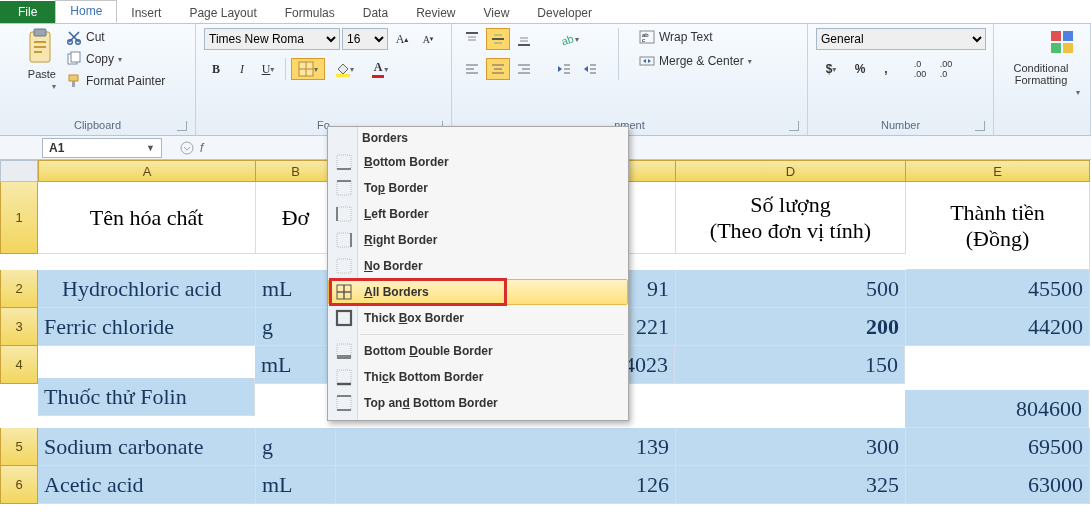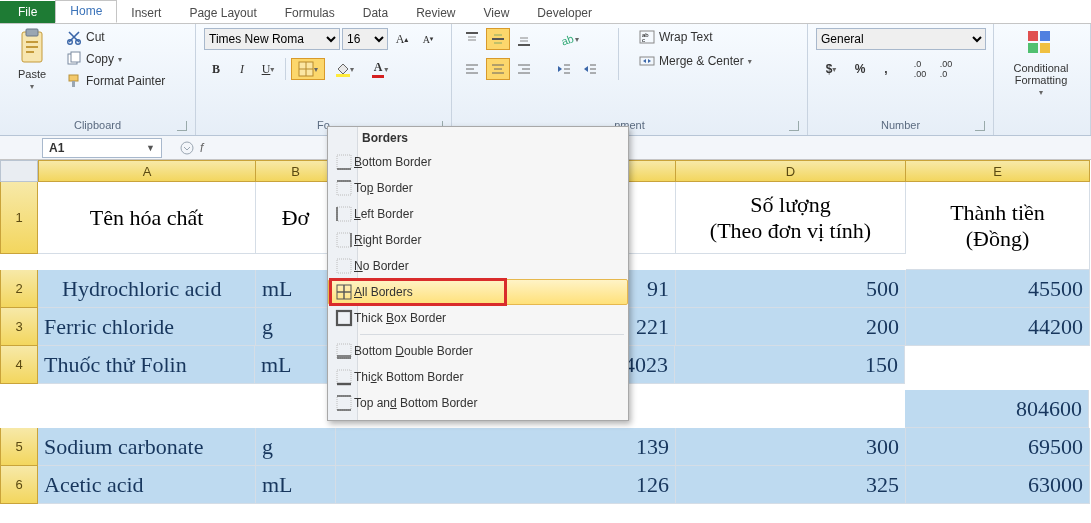--- a/index.html
+++ b/index.html
@@ -8,21 +8,21 @@
   .tabs { display:flex; align-items:flex-end; height:24px; background:#fff; border-bottom:1px solid #c5c5c5; }
   .tab { padding:4px 14px 3px; color:#4b4b4b; cursor:pointer; }
   .tab.file { background:#1e7b34; color:#fff; padding:4px 18px; }
   .tab.active { background:#fff; border:1px solid #c5c5c5; border-bottom:1px solid #fff; padding:3px 14px 4px; color:#3b73b9; }
   
   .ribbon { display:flex; height:112px; background:linear-gradient(#f7fbff,#e6eef7); border-bottom:1px solid #b7c5d6; }
   .group { border-right:1px solid #c8d3e0; padding:4px 8px 2px; display:flex; flex-direction:column; justify-content:space-between; }
   .group-body { display:flex; gap:6px; align-items:flex-start; }
   .group-label { text-align:center; font-size:11px; color:#5b6b80; padding-bottom:2px; position:relative;}
   .group-label .launcher{ position:absolute; right:0; bottom:2px; width:10px;height:10px;border:1px solid #9aa;border-left:none;border-top:none;}
-  .bigbtn { display:flex; flex-direction:column; align-items:center; width:48px; gap:2px; cursor:pointer;}
+  .bigbtn { display:flex; flex-direction:column; align-items:flex-end; width:48px; gap:2px; cursor:pointer;}
   .bigbtn .lbl { font-size:11px; text-align:center; line-height:1.1;}
   .col { display:flex; flex-direction:column; gap:4px; }
   .smallbtn{ display:flex; align-items:center; gap:4px; padding:1px 4px; cursor:pointer; font-size:12px;}
   .dd-arrow{ font-size:8px; color:#666;}
   .iconbox{display:inline-flex;align-items:center;justify-content:center;}
   select.fontbox{ height:22px; border:1px solid #a8b8cc; font-size:12px;}
   .btnrow{display:flex;gap:2px;}
   .ribbtn{width:24px;height:22px;border:1px solid transparent;display:inline-flex;align-items:center;justify-content:center;cursor:pointer;}
   .ribbtn.active{background:#fcd76c;border-color:#d89a2b;}
   
@@ -40,21 +40,21 @@
   .rows{display:flex;flex-direction:column;}
   .row{display:flex;}
   .rowhead{width:38px;background:linear-gradient(#f7e9a8,#f3d65e);border:1px solid #c9a33a;border-top:none;display:flex;align-items:center;justify-content:center;color:#5b4a12;font-size:13px;}
   .cell{border-right:1px solid #d5dde6;border-bottom:1px solid #d5dde6;background:#bedaf0;padding:2px 6px;font-family:"Times New Roman",serif;font-size:22px;color:#17365d;display:flex;align-items:center;overflow:hidden;white-space:nowrap;}
   .cell.header{background:#fff;color:#000;justify-content:center;text-align:center;line-height:1.15;}
   .cell.num{justify-content:flex-end;}
   
   .menu{position:absolute;left:327px;top:126px;width:302px;background:#f6f6f6;border:1px solid #a8a8a8;box-shadow:2px 3px 6px rgba(0,0,0,.3);padding-bottom:4px;z-index:50;}
   .menu .iconstrip{position:absolute;left:0;top:0;bottom:0;width:30px;background:#eef1f5;border-right:1px solid #d7dbe0;}
   .menu-title{font-weight:bold;padding:4px 6px 4px 34px;color:#333;position:relative;}
-  .menu-item{display:flex;align-items:center;padding:4px 8px 4px 6px;position:relative;cursor:pointer;height:26px;}
+  .menu-item{display:flex;align-items:center;gap:10px;padding:4px 8px 4px 6px;position:relative;cursor:pointer;height:26px;font-weight:bold;}
   .menu-item .micon{width:20px;height:18px;display:inline-flex;align-items:center;justify-content:center;z-index:2;}
   .menu-item .mlabel{z-index:2;font-size:12px;color:#333;}
   .menu-item .mlabel u{text-decoration:underline;}
   .menu-item.hover{background:linear-gradient(#fff3c6,#ffe17a);border:1px solid #e6b84e;border-radius:2px;padding:3px 7px 3px 5px;text-align:center;}
   .menu-item.highlight::after{content:"";position:absolute;left:0;top:-2px;right:120px;bottom:-2px;border:3px solid #d92b2b;pointer-events:none;}
   .sep{height:1px;background:#d7dbe0;margin:3px 4px 3px 32px;}
   
   svg{display:block;}
 </style>
 </head>
@@ -347,26 +347,26 @@
         <div class="cell" style="width: 80px; height: 38px;">mL</div>
         <div class="cell num" style="width: 340px; height: 38px;">91</div>
         <div class="cell num" style="width: 230px; height: 38px;">500</div>
         <div class="cell num" style="width: 184px; height: 38px;">45500</div>
       </div>
       <div class="row">
         <div class="rowhead" style="height: 38px;">3</div>
         <div class="cell" style="width: 218px; height: 38px;">Ferric chloride</div>
         <div class="cell" style="width: 80px; height: 38px;">g</div>
         <div class="cell num" style="width: 340px; height: 38px;">221</div>
-        <div class="cell num" style="width: 230px; height: 38px;">200</div>
+        <div class="cell num" style="width: 230px; height: 38px; font-weight: bold;">200</div>
         <div class="cell num" style="width: 184px; height: 38px;">44200</div>
       </div>
       <div class="row">
         <div class="rowhead" style="height: 38px;">4</div>
-        <div class="cell" style="width: 217px; height: 38px;">Thuốc thử Folin</div>
+        <div class="cell" style="width: 217px; height: 38px; margin-top: 32px;">Thuốc thử Folin</div>
         <div class="cell" style="width: 80px; height: 38px;">mL</div>
         <div class="cell num" style="width: 340px; height: 38px;">4023</div>
         <div class="cell num" style="width: 230px; height: 38px;">150</div>
         <div class="cell num" style="width: 184px; height: 38px; margin-top: 44px;">804600</div>
       </div>
       <div class="row">
         <div class="rowhead" style="height: 38px;">5</div>
         <div class="cell" style="width: 218px; height: 38px;">Sodium carbonate</div>
         <div class="cell" style="width: 80px; height: 38px;">g</div>
         <div class="cell num" style="width: 340px; height: 38px;">139</div>

